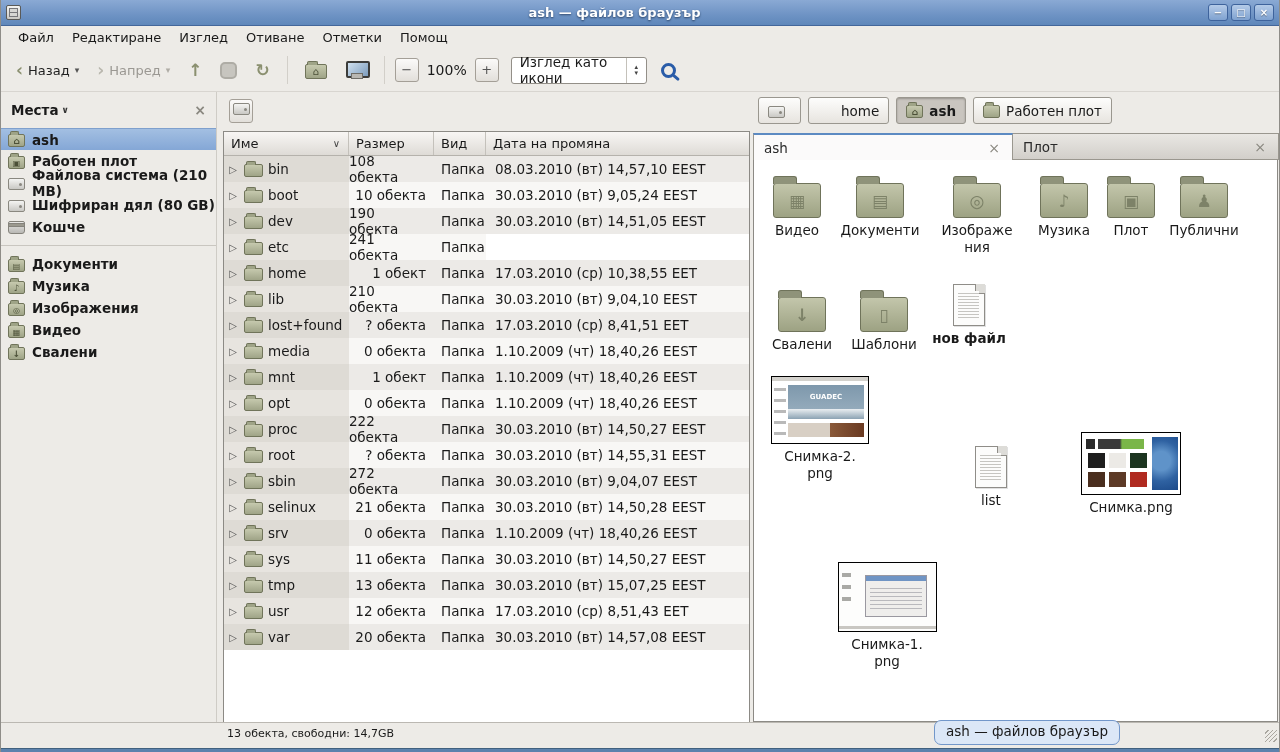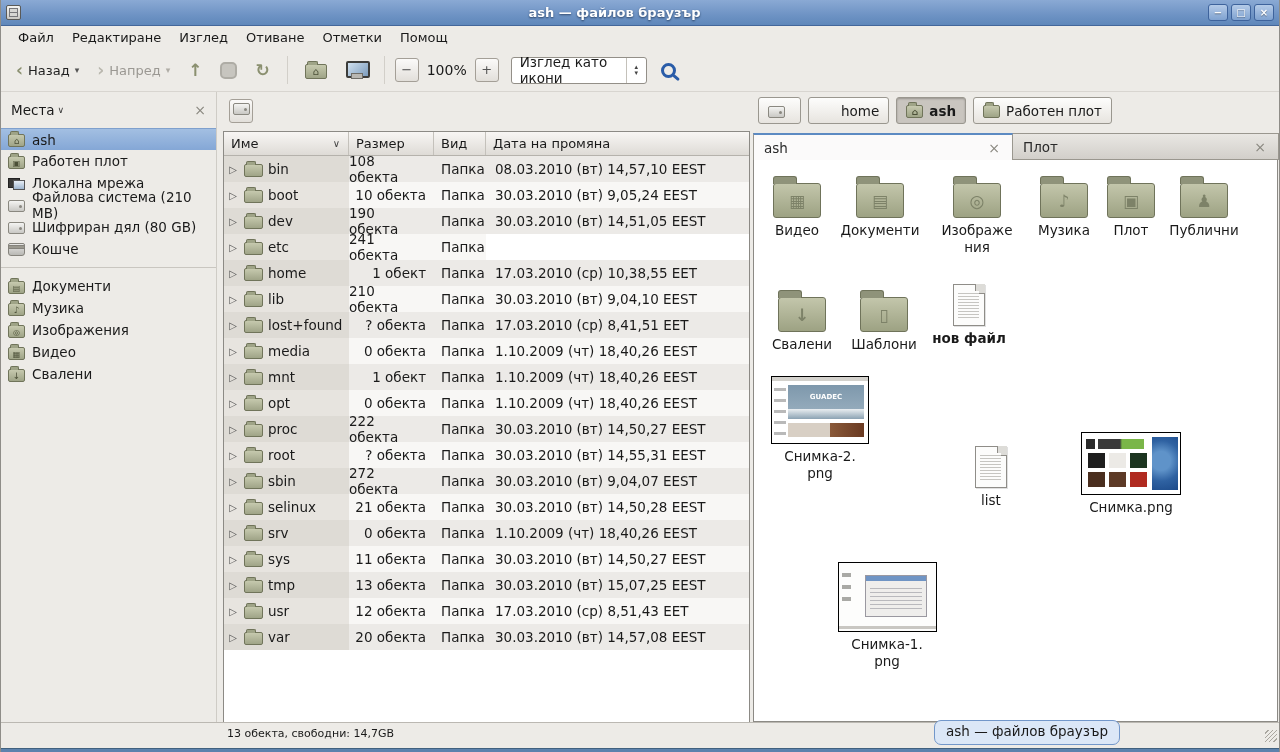--- a/index.html
+++ b/index.html
@@ -65,21 +65,21 @@
   .combo-text{flex:1;padding-left:8px;font-size:13.5px;}
   .combo-spin{width:20px;align-self:stretch;border-left:1px solid #c4c1ba;
     display:flex;flex-direction:column;align-items:center;justify-content:center;
     font-size:7px;color:#444;line-height:6px;}
   .mag{width:15px;height:15px;border:3px solid #2a5ca8;border-radius:50%;position:relative;margin-left:10px;}
   .mag::after{content:"";position:absolute;width:8px;height:3px;background:#2a5ca8;
     right:-7px;bottom:-4px;transform:rotate(40deg);border-radius:2px;}
 
   
   .sidebar{position:absolute;left:0;top:92px;width:216px;bottom:30px;background:#edebe7;
-    border-right:1px solid #cfccc6;}
+    border-right:1px solid #cfccc6;font-weight:bold;}
   .side-head{display:flex;align-items:center;height:36px;padding:0 10px;}
   .side-title{font-size:13.5px;}
   .side-chev{font-size:9px;margin-left:3px;color:#333;}
   .side-close{margin-left:auto;color:#8a8880;font-size:14px;}
   .pitem{display:flex;align-items:center;gap:7px;height:22px;padding-left:7px;font-size:13.5px;}
   .pitem.selected{background:linear-gradient(#a3bfe2,#84a7d6);border-top:1px solid #7fa0cd;}
   .sep-line{border-top:1px solid #c9c6c0;margin:7px 0;}
 
   
   .si{width:17px;height:13px;display:inline-block;position:relative;flex:none;}
@@ -329,24 +329,20 @@
         <span class="si home"></span>
         <span>ash</span>
       </div>
 
       <div class="pitem">
         <span class="si folder-desktop"></span>
         <span>Работен плот</span>
       </div>
 
 
-      <div class="pitem">
-        <span class="si network"></span>
-        <span>Локална мрежа</span>
-      </div>
 
       <div class="pitem">
         <span class="si drive"></span>
         <span>Файлова система (210 MB)</span>
       </div>
 
       <div class="pitem">
         <span class="si drive"></span>
         <span>Шифриран дял (80 GB)</span>
       </div>

